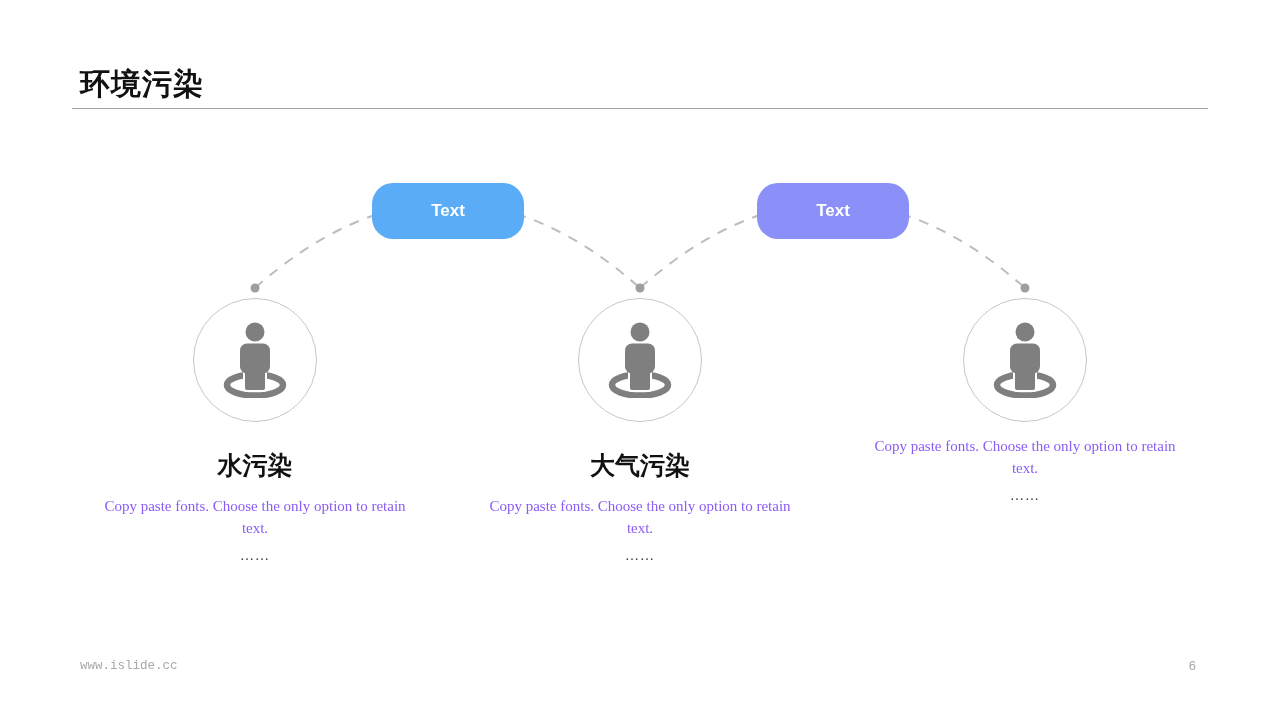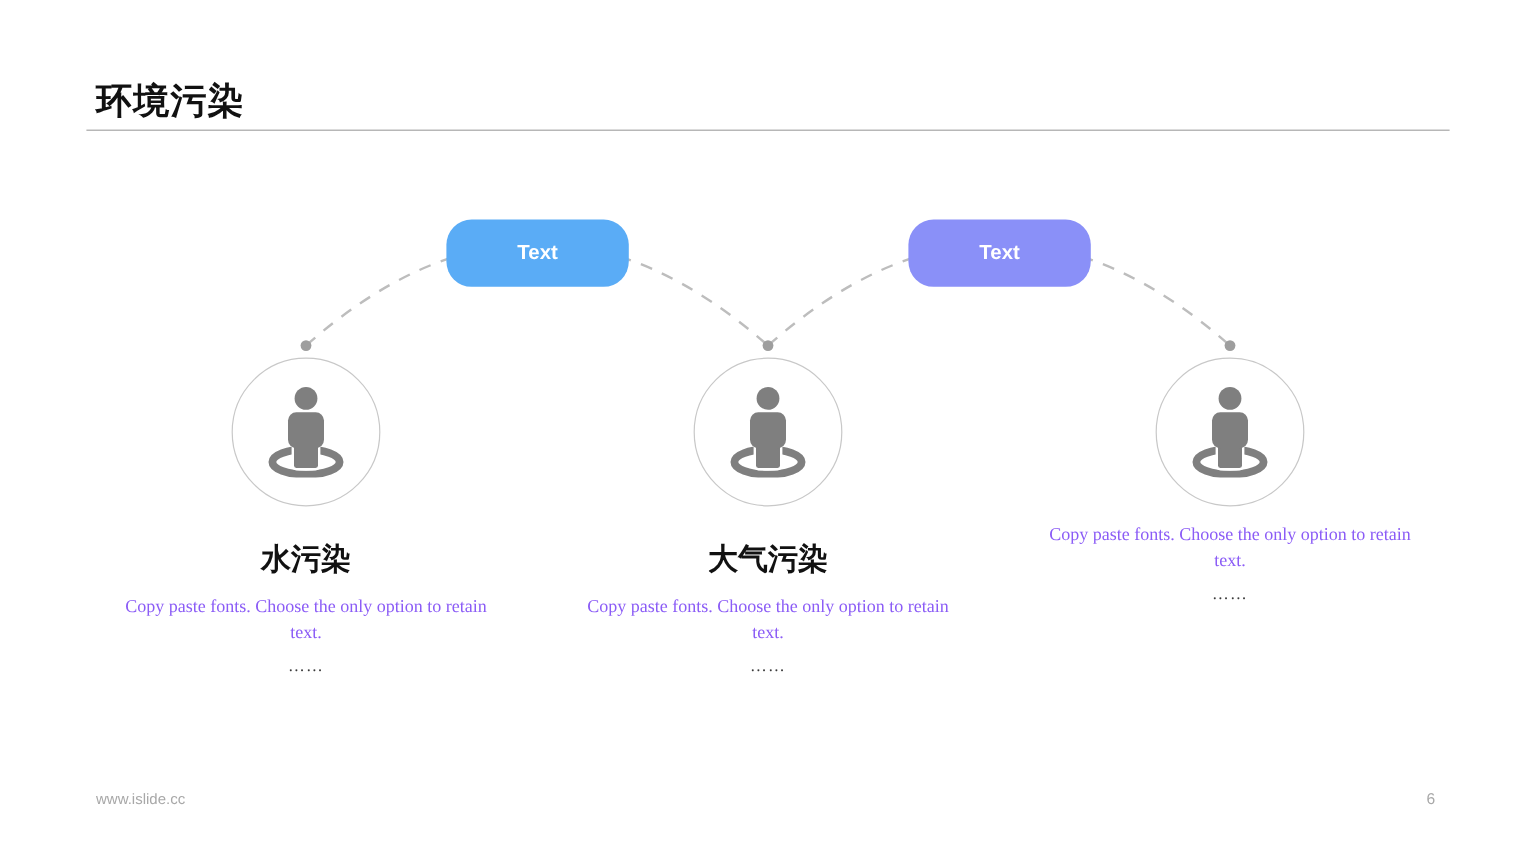--- a/index.html
+++ b/index.html
@@ -53,20 +53,21 @@
     max-width: 302px; margin: 13px auto 0; font-size: 15px; line-height: 22px; color: #8b5cf6;
   }
   .item-more {
     margin-top: 9px; font-size: 14px; color: #3a3a3a; letter-spacing: 1px;
   }
 
   
   .footer-site {
     position: absolute; left: 80px; top: 659px; font-size: 12.5px; color: #a8a8a8;
     text-decoration: none;
+    font-family: Liberation Mono, monospace;
   }
   .footer-page {
     position: absolute; right: 84px; top: 658px; font-size: 13px; color: #a8a8a8;
   }
 </style>
 </head>
 <body>
 
 <div class="slide">
 

